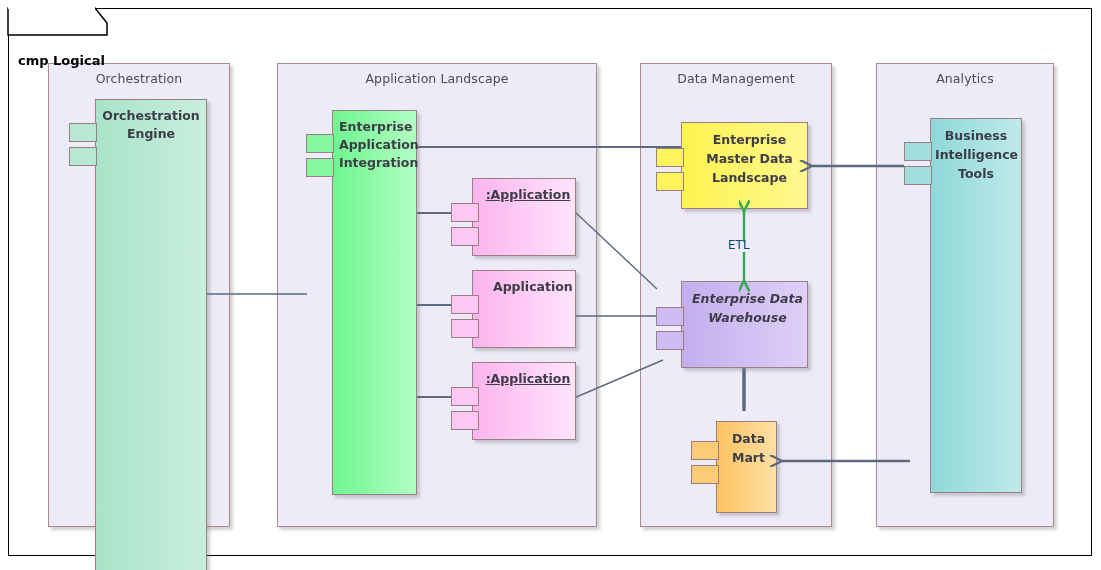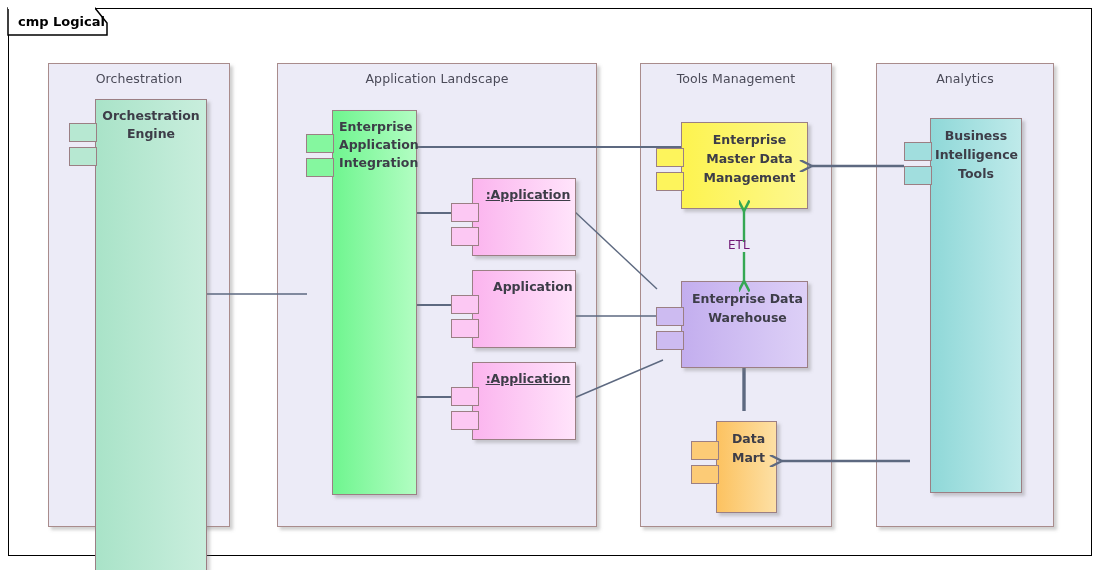--- a/index.html
+++ b/index.html
@@ -65,58 +65,58 @@
 
   
   .c-mint{background:linear-gradient(to right,#a9e3c8,#c9eedd);}
   .c-mint .tab,.tab.t-mint{background:#b7e8d2;}
   .c-green{background:linear-gradient(to right,#6ff58f,#b2fdc2);}
   .tab.t-green{background:#85f79f;}
   .c-pink{background:linear-gradient(to right,#fbb4ee,#ffe4fb);}
   .tab.t-pink{background:#fcc8f3;}
   .c-yellow{background:linear-gradient(to right,#fdf34f,#fdf88f);}
   .tab.t-yellow{background:#fdf45c;}
-  .c-purple{background:linear-gradient(to right,#c3aeee,#ddd0f7);}
+  .c-purple{background:linear-gradient(to right,#c3aeee,#ddd0f7);font-style:italic;}
   .tab.t-purple{background:#cdbbf1;}
   .c-orange{background:linear-gradient(to right,#fcc260,#fde0a5);}
   .tab.t-orange{background:#fccb76;}
   .c-teal{background:linear-gradient(to right,#8fd8d8,#bfeaea);}
   .tab.t-teal{background:#a1dede;}
 
   
   svg.wires{position:absolute;left:0;top:0;width:1101px;height:570px;z-index:2;pointer-events:none;}
   svg.wires-top{z-index:5;}
   .etl-label{
-    position:absolute;font-size:12px;color:#701a75;
+    position:absolute;font-size:12px;color:#0c4a6e;
     z-index:5;white-space:nowrap;
   }
 </style>
 </head>
 <body>
 
 <div id="diagram-root">
 
   <div class="frame"></div>
 
   <svg class="wires" style="z-index:6" width="1101" height="570">
     <polygon points="8,8 95,8 107,23 107,35 8,35" fill="#ffffff" stroke="#000000" stroke-width="1.5" stroke-linejoin="miter"></polygon>
     <line x1="8" y1="8" x2="95" y2="8" stroke="#ffffff" stroke-width="2"></line>
   </svg>
-  <div class="frame-tab" style="z-index:7;background:transparent;">
+  <div class="frame-tab" style="z-index:7;background:transparent;margin-top:39px;">
     <span class="frame-tab-label">cmp Logical</span>
   </div>
 
   <div class="pkg" style="left:48px;top:63px;width:182px;height:464px;">
     <div class="pkg-title">Orchestration</div>
   </div>
   <div class="pkg" style="left:277px;top:63px;width:320px;height:464px;">
     <div class="pkg-title">Application Landscape</div>
   </div>
   <div class="pkg" style="left:640px;top:63px;width:192px;height:464px;">
-    <div class="pkg-title">Tools Management</div>
+    <div class="pkg-title">Data Management</div>
   </div>
   <div class="pkg" style="left:876px;top:63px;width:178px;height:464px;">
     <div class="pkg-title">Analytics</div>
   </div>
 
   <svg class="wires">
 
     <line x1="207" y1="294" x2="307" y2="294" stroke="#5d6980" stroke-width="1.4"></line>
 
     <line x1="417" y1="147" x2="681" y2="147" stroke="#5d6980" stroke-width="2.2"></line>
@@ -158,21 +158,21 @@
   <div class="tab t-pink" style="left:451px;top:295px;"></div>
   <div class="tab t-pink" style="left:451px;top:319px;"></div>
 
   <div class="cmp c-pink" style="left:472px;top:362px;width:104px;height:78px;">
     <div class="cmp-label instance" style="padding-left:12px;"><span>:Application</span></div>
   </div>
   <div class="tab t-pink" style="left:451px;top:387px;"></div>
   <div class="tab t-pink" style="left:451px;top:411px;"></div>
 
   <div class="cmp c-yellow" style="left:681px;top:122px;width:127px;height:87px;">
-    <div class="cmp-label" style="padding-left:14px;line-height:19px;"><span>Enterprise Master Data Management</span></div>
+    <div class="cmp-label" style="padding-left:14px;line-height:19px;"><span>Enterprise Master Data Landscape</span></div>
   </div>
   <div class="tab t-yellow" style="left:656px;top:148px;"></div>
   <div class="tab t-yellow" style="left:656px;top:172px;"></div>
 
   <div class="cmp c-purple" style="left:681px;top:281px;width:127px;height:87px;">
     <div class="cmp-label" style="padding-left:10px;line-height:19px;"><span>Enterprise Data Warehouse</span></div>
   </div>
   <div class="tab t-purple" style="left:656px;top:307px;"></div>
   <div class="tab t-purple" style="left:656px;top:331px;"></div>
 

